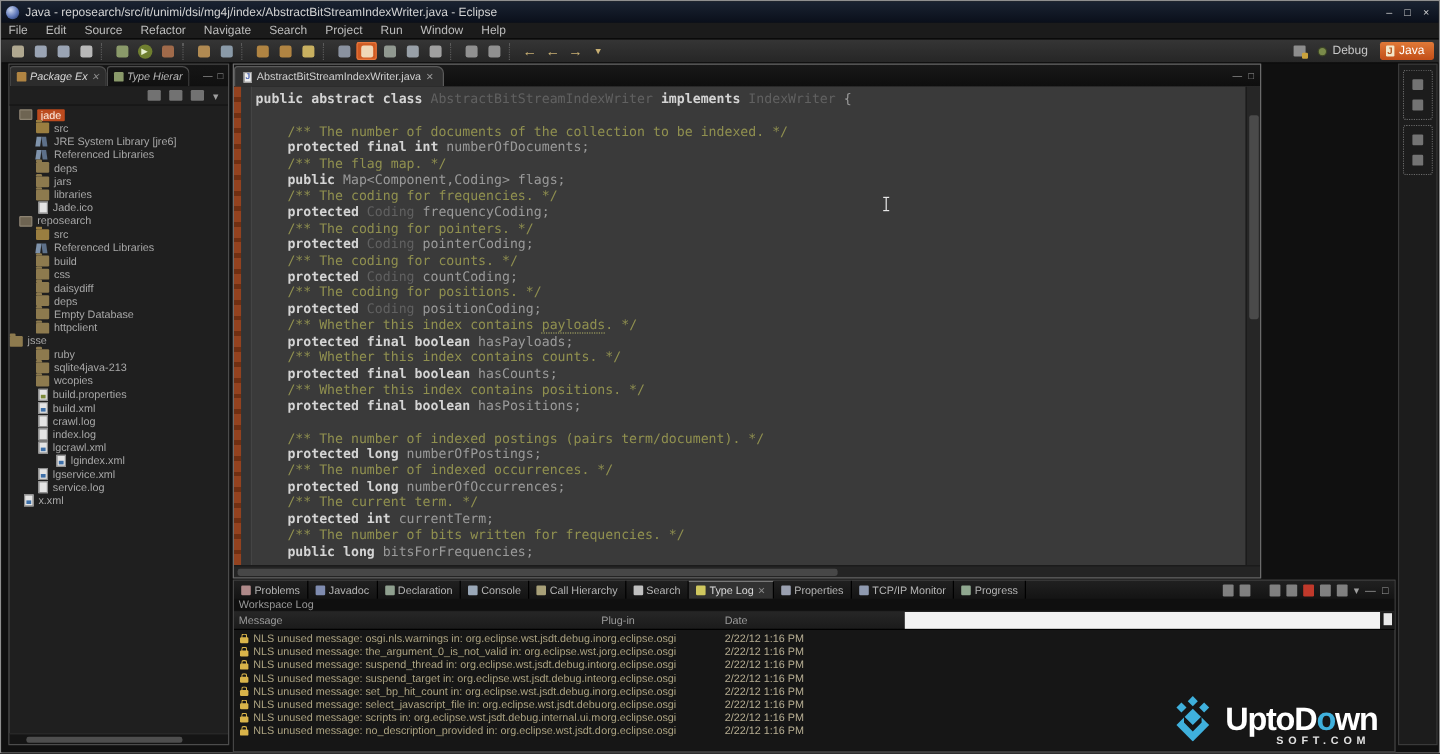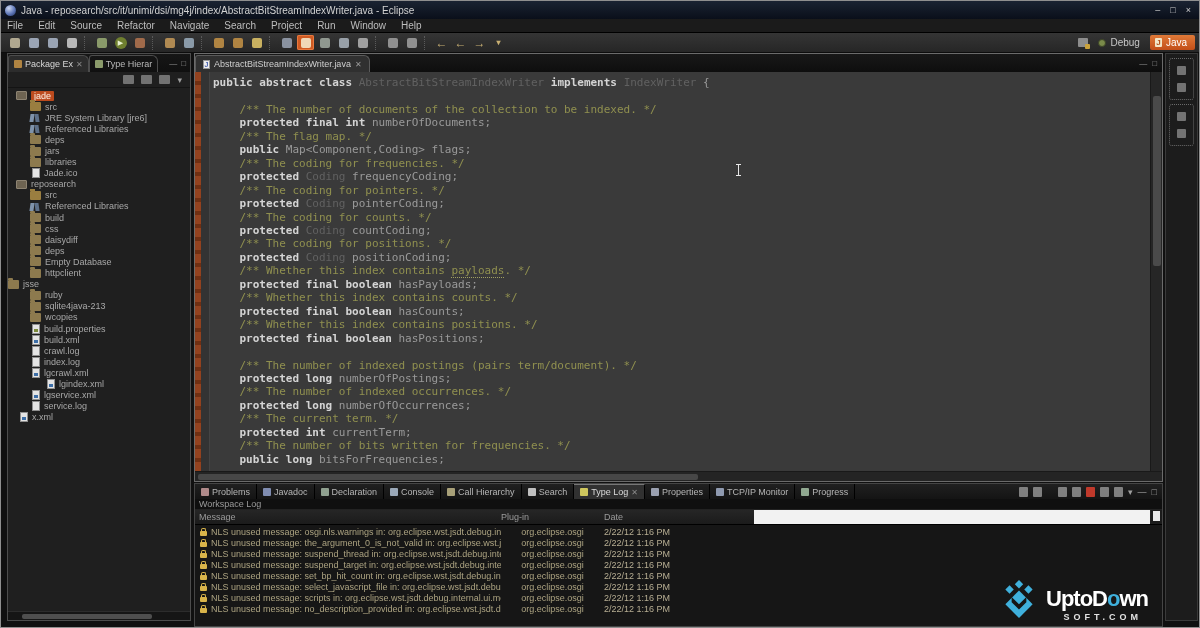--- a/index.html
+++ b/index.html
@@ -51,21 +51,21 @@
   
   .main { position:relative; height:574px; background:#101010; }
 
   
   .pkg { position:absolute; left:6px; top:0; width:184px; height:568px;
          background:#1f1f1f; border:1px solid #4c4c4c; display:flex; flex-direction:column; }
   .pkg-tabs { height:18px; background:linear-gradient(#161616,#101010);
               display:flex; align-items:flex-end; font-size:9px; color:#b9b9b9; }
   .vtab { display:flex; align-items:center; gap:3px; padding:2px 5px; height:17px;
           border:1px solid #4c4c4c; border-bottom:none; border-radius:3px 6px 0 0;
-          white-space:nowrap; }
+          white-space:nowrap;font-style:italic; }
   .vtab.active { background:#2c2c2c; color:#d7d7d7; }
   .vtab .x { color:#8a8a8a; font-size:8px; }
   .vtab-ico { width:8px; height:8px; border-radius:1px; }
   .pkg-winbtn { margin-left:auto; display:flex; gap:4px; padding:0 4px 4px 0;
                 color:#9a9a9a; font-size:8px; }
   .pkg-tools { height:16px; display:flex; justify-content:flex-end; align-items:center;
                gap:7px; padding-right:8px; background:#1f1f1f; border-bottom:1px solid #141414;
                color:#9f9f9f; font-size:9px; }
   .pkg-tool { width:11px; height:9px; background:#8f8f8f; border-radius:1px; opacity:.75; }
   .tree { flex:1; overflow:hidden; padding-top:2px; }
@@ -91,21 +91,21 @@
   .ti-xmlfile::after { content:""; position:absolute; left:1px; bottom:1px; width:4px; height:3px;
                        background:#3d6fa8; }
   .ti-propfile { width:8px; background:#e4e4e4; border:1px solid #8f8f8f; height:10px; margin-left:2px; }
   .ti-propfile::after { content:""; position:absolute; left:1px; bottom:1px; width:4px; height:3px;
                         background:#7c8a3a; }
   .pkg-hscroll { height:9px; background:#151515; border-top:1px solid #2c2c2c; position:relative; }
   .pkg-hscroll .thumb { position:absolute; left:14px; top:2px; width:130px; height:5px;
                         background:#4e4e4e; border-radius:2px; }
 
   
-  .editor { position:absolute; left:193px; top:0; width:969px; height:429px;
+  .editor { position:absolute; left:193px; top:0; width:857px; height:429px;
             background:#3a3a3a; border:1px solid #6b6b6b; display:flex; flex-direction:column; }
   .ed-tabs { height:18px; background:linear-gradient(#181818,#0e0e0e); display:flex;
              align-items:flex-end; font-size:9px; color:#cfcfcf; }
   .ed-tab { display:flex; align-items:center; gap:4px; padding:2px 7px; height:17px;
             background:#303030; border:1px solid #5a5a5a; border-bottom:none;
             border-radius:3px 6px 0 0; }
   .jfile-ico { width:7px; height:9px; background:#efefef; border:1px solid #999;
                font-size:7px; color:#4a63b0; font-weight:bold; line-height:8px; text-align:center; }
   .ed-tab .x { color:#9a9a9a; font-size:8px; }
   .ed-winbtn { margin-left:auto; color:#9a9a9a; font-size:8px; display:flex; gap:5px;
@@ -168,28 +168,28 @@
   .th-void { position:absolute; left:559px; right:12px; top:0; bottom:0; background:#f2f2f2; }
   .th-scroll { position:absolute; right:0; top:0; width:11px; bottom:0; background:#1b1b1b; }
   .th-scroll::after { content:""; position:absolute; left:2px; top:1px; width:7px; height:10px; background:#e8e8e8; }
   .tbody { flex:1; overflow:hidden; position:relative; padding-top:1px; }
   .lrow { display:flex; align-items:center; height:11px; font-size:9px; color:#aca381; white-space:nowrap; }
   .lr-ico { width:16px; display:flex; justify-content:center; flex:0 0 auto; }
   .lock { width:7px; height:5px; background:#d9b44a; border-radius:1px; position:relative; margin-top:3px; }
   .lock::before { content:""; position:absolute; left:1px; top:-3px; width:3px; height:3px;
                   border:1px solid #d9b44a; border-bottom:none; border-radius:2px 2px 0 0; }
   .lr-msg { width:290px; overflow:hidden; }
-  .lr-plg { width:103px; overflow:hidden;text-align:center; }
+  .lr-plg { width:103px; overflow:hidden; }
   .lr-date { width:148px; color:#b7ae93; }
 
   
   .watermark { position:absolute; right:14px; bottom:2px; display:flex; flex-direction:column;
                align-items:flex-end; z-index:6; }
   .wm-row { display:flex; align-items:center; gap:6px; }
-  .wm-brand { font-size:22px; font-weight:bold; color:#fff; letter-spacing:-1px;
+  .wm-brand { font-size:27px; font-weight:bold; color:#fff; letter-spacing:-1px;
               font-family:"Liberation Sans",sans-serif; line-height:30px; }
   .wm-brand .blue { color:#3fb0dc; }
   .wm-sub { font-size:9px; font-weight:bold; letter-spacing:4px; color:#e2e2e2;
             margin:-6px 6px 2px 0; }
 </style>
 </head>
 <body>
 
 <div class="window">
 

